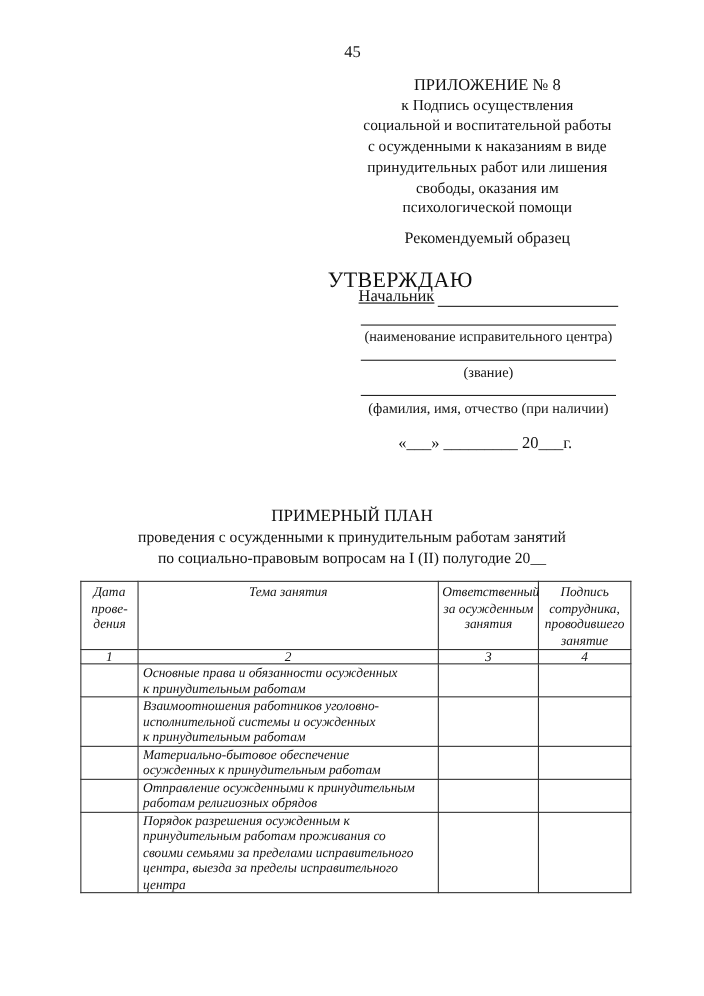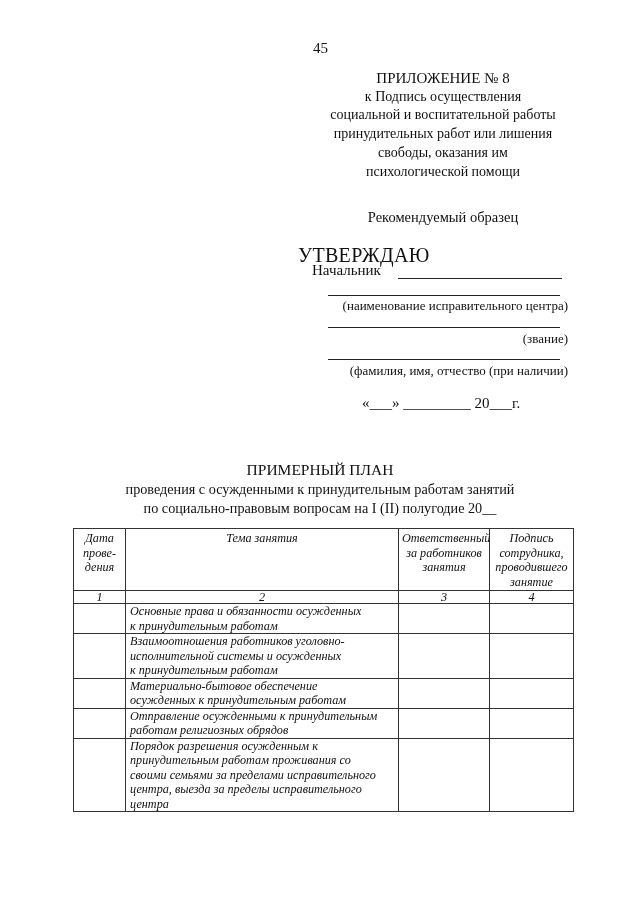--- a/index.html
+++ b/index.html
@@ -6,23 +6,23 @@
   body {
     width: 640px; height: 905px; position: relative; overflow: hidden;
     font-family: "Liberation Serif", "DejaVu Serif", serif; color: #111;
   }
   .abs { position: absolute; }
   .page-num { left: 313px; top: 40px; font-size: 15px; }
   .appendix { left: 298px; top: 69px; width: 290px; text-align: center; font-size: 14px; line-height: 18.7px; }
   .appendix .title { font-size: 15px; }
   .sample { left: 298px; top: 209px; width: 290px; text-align: center; font-size: 14.5px; }
   .approve { left: 298px; top: 244px; width: 290px; text-align: left; font-size: 20px; letter-spacing: 0.3px; }
-  .chief { left: 312px; top: 262px; font-size: 15px; }
+  .chief { left: 326px; top: 262px; font-size: 15px; text-decoration: underline; }
   .line { position: absolute; border-top: 1px solid #222; height: 0; }
-  .caption { position: absolute; font-size: 13px; text-align: right; }
+  .caption { position: absolute; font-size: 13px; text-align: center; }
   .date { left: 362px; top: 395px; font-size: 15px; white-space: pre; }
   .plan-title { left: 100px; top: 461px; width: 440px; text-align: center; font-size: 15.5px; }
   .plan-sub { left: 80px; top: 480px; width: 480px; text-align: center; font-size: 14.2px; line-height: 19px; }
 
   table.plan {
     position: absolute; left: 73px; top: 528px; width: 500px;
     border-collapse: collapse; font-size: 12.2px; line-height: 14.5px;
     table-layout: fixed;
   }
   table.plan td, table.plan th {
@@ -34,20 +34,21 @@
 </style>
 </head>
 <body>
 
 <div class="abs page-num">45</div>
 
 <div class="abs appendix">
   <div class="title">ПРИЛОЖЕНИЕ № 8</div>
   <div>к Подпись осуществления</div>
   <div>социальной и воспитательной работы</div>
+  <div>с осужденными к наказаниям в виде</div>
   <div>принудительных работ или лишения</div>
   <div>свободы, оказания им</div>
   <div>психологической помощи</div>
 </div>
 
 <div class="abs sample">Рекомендуемый образец</div>
 
 <div class="abs approve">УТВЕРЖДАЮ</div>
 <div class="abs chief">Начальник</div>
 <div class="line" style="left:398px; top:278px; width:164px;"></div>
@@ -81,21 +82,21 @@
     <th>
       <div>Дата</div>
       <div>прове-</div>
       <div>дения</div>
     </th>
     <th>
       <div>Тема занятия</div>
     </th>
     <th>
       <div>Ответственный</div>
-      <div>за работников</div>
+      <div>за осужденным</div>
       <div>занятия</div>
     </th>
     <th style="padding-left:1px;padding-right:1px;">
       <div>Подпись</div>
       <div>сотрудника,</div>
       <div>проводившего</div>
       <div>занятие</div>
     </th>
   </tr>
   <tr class="num">

